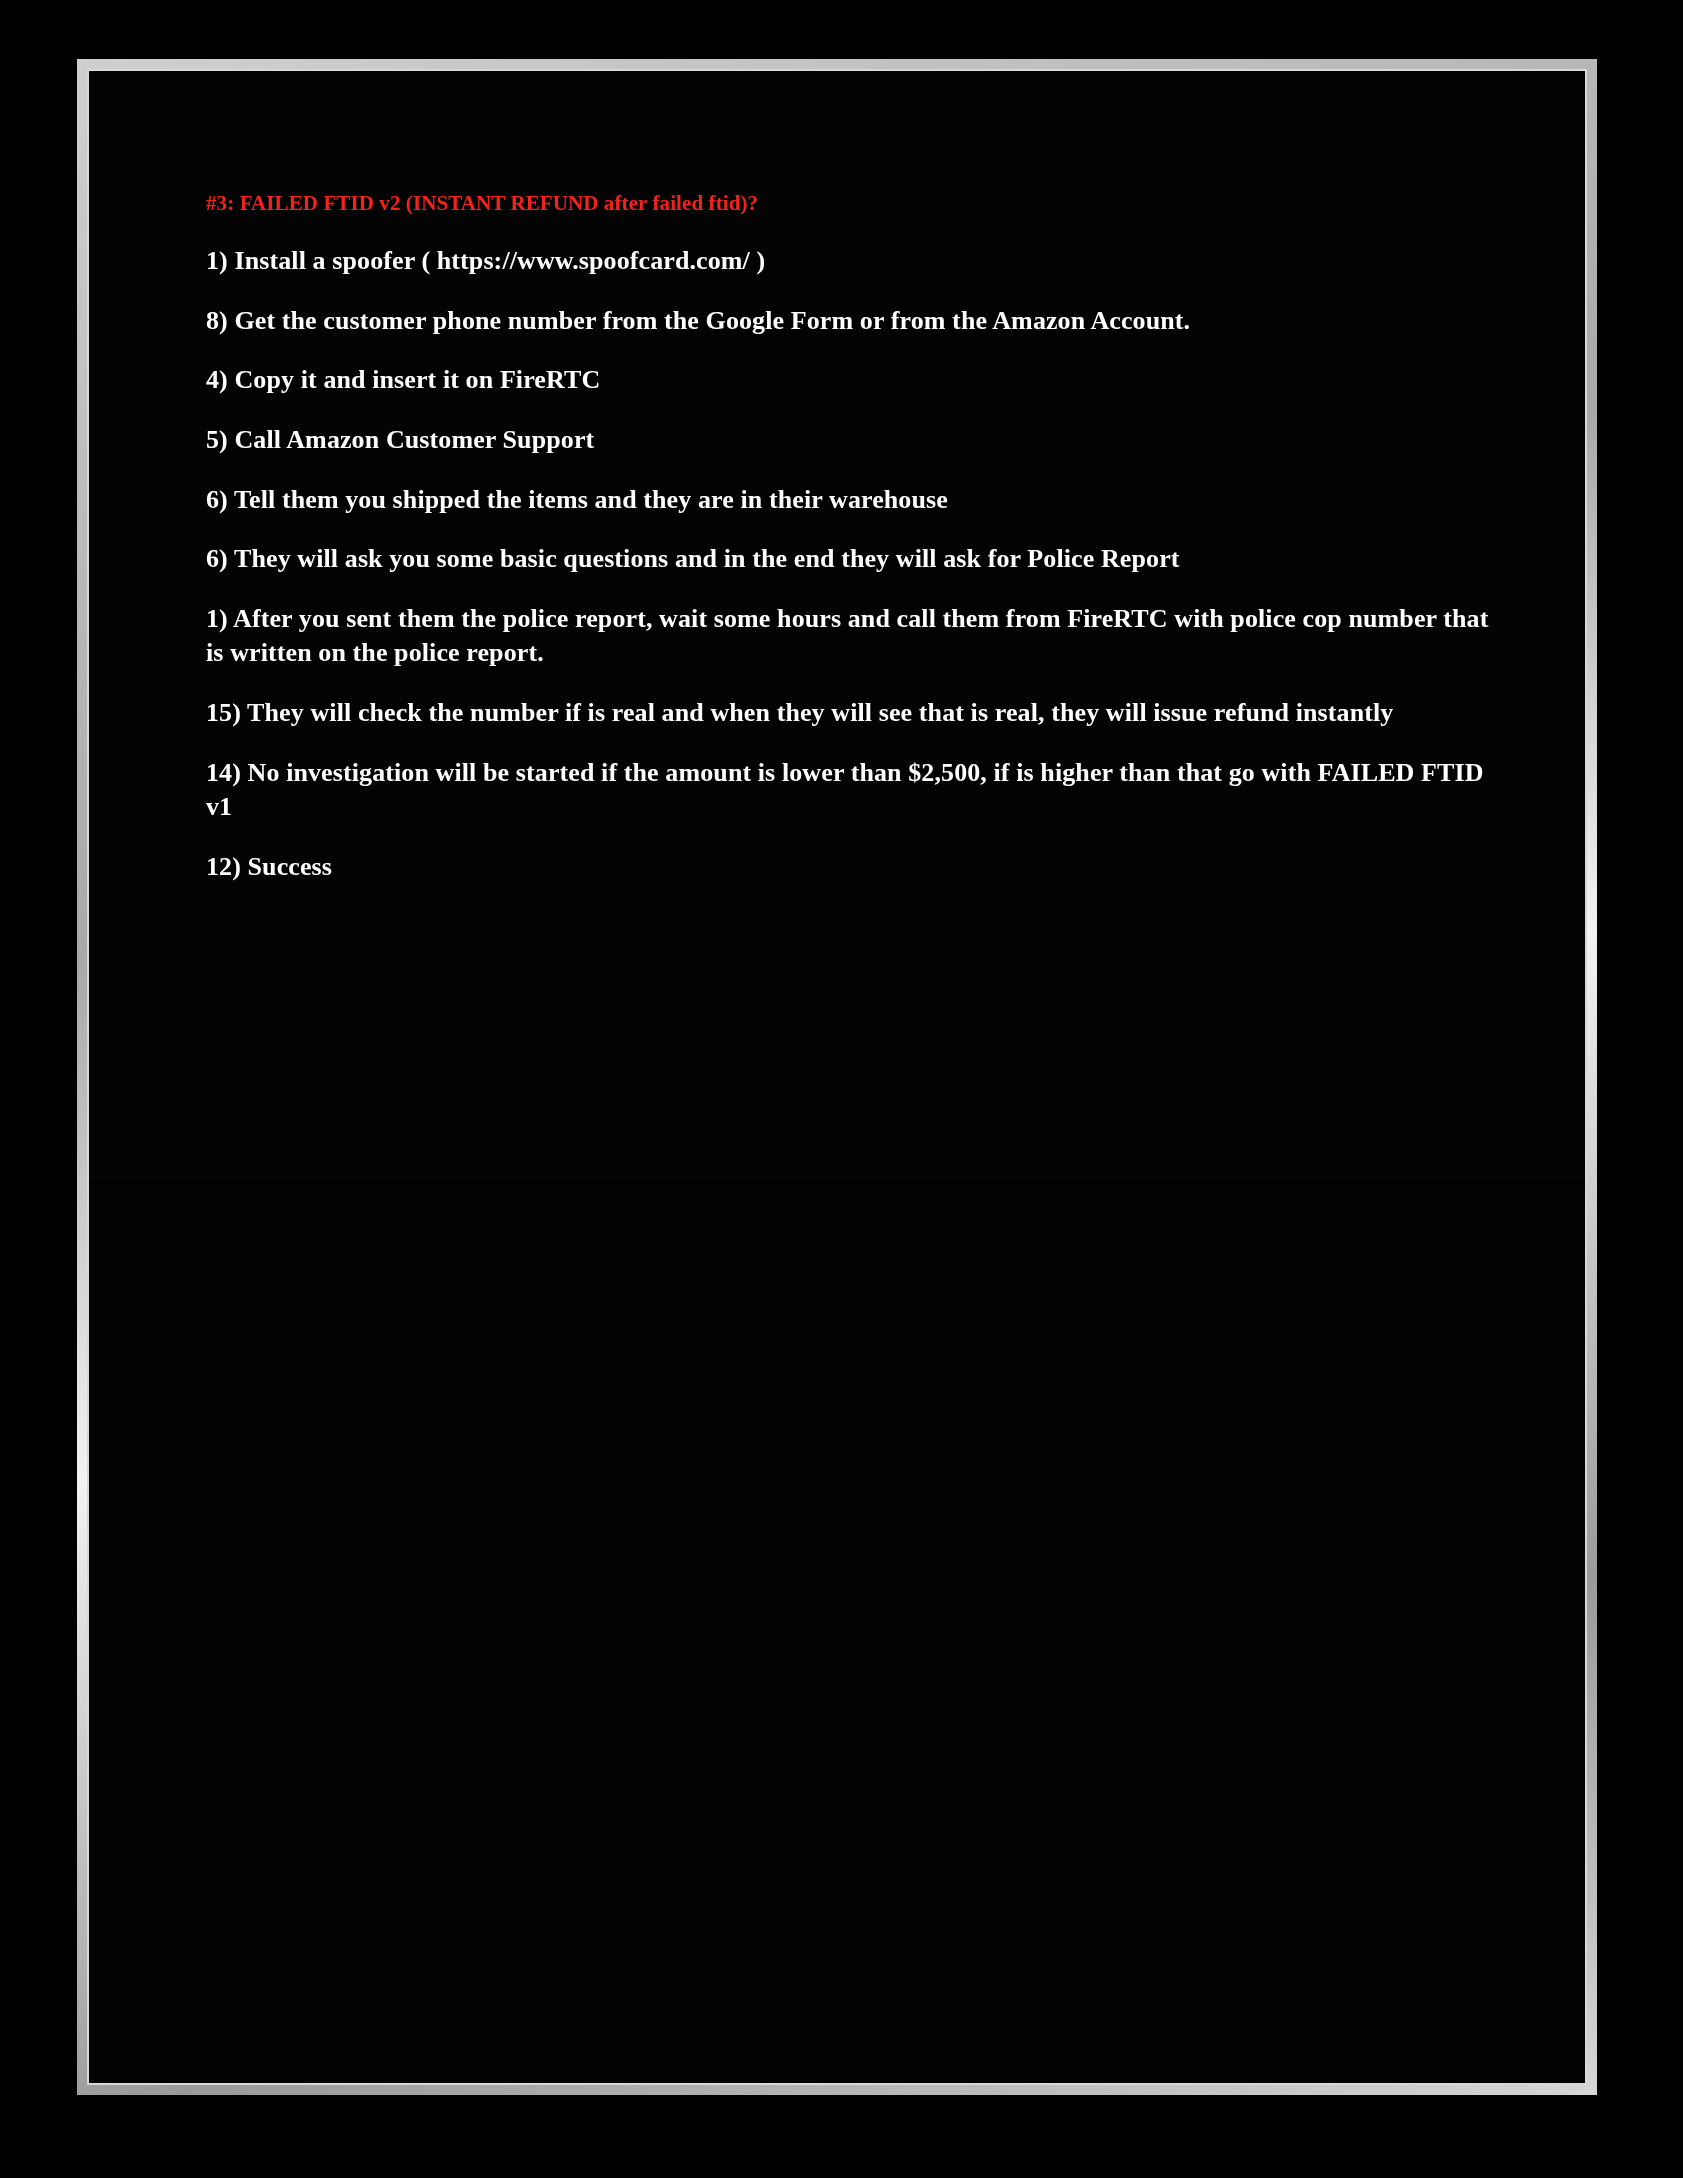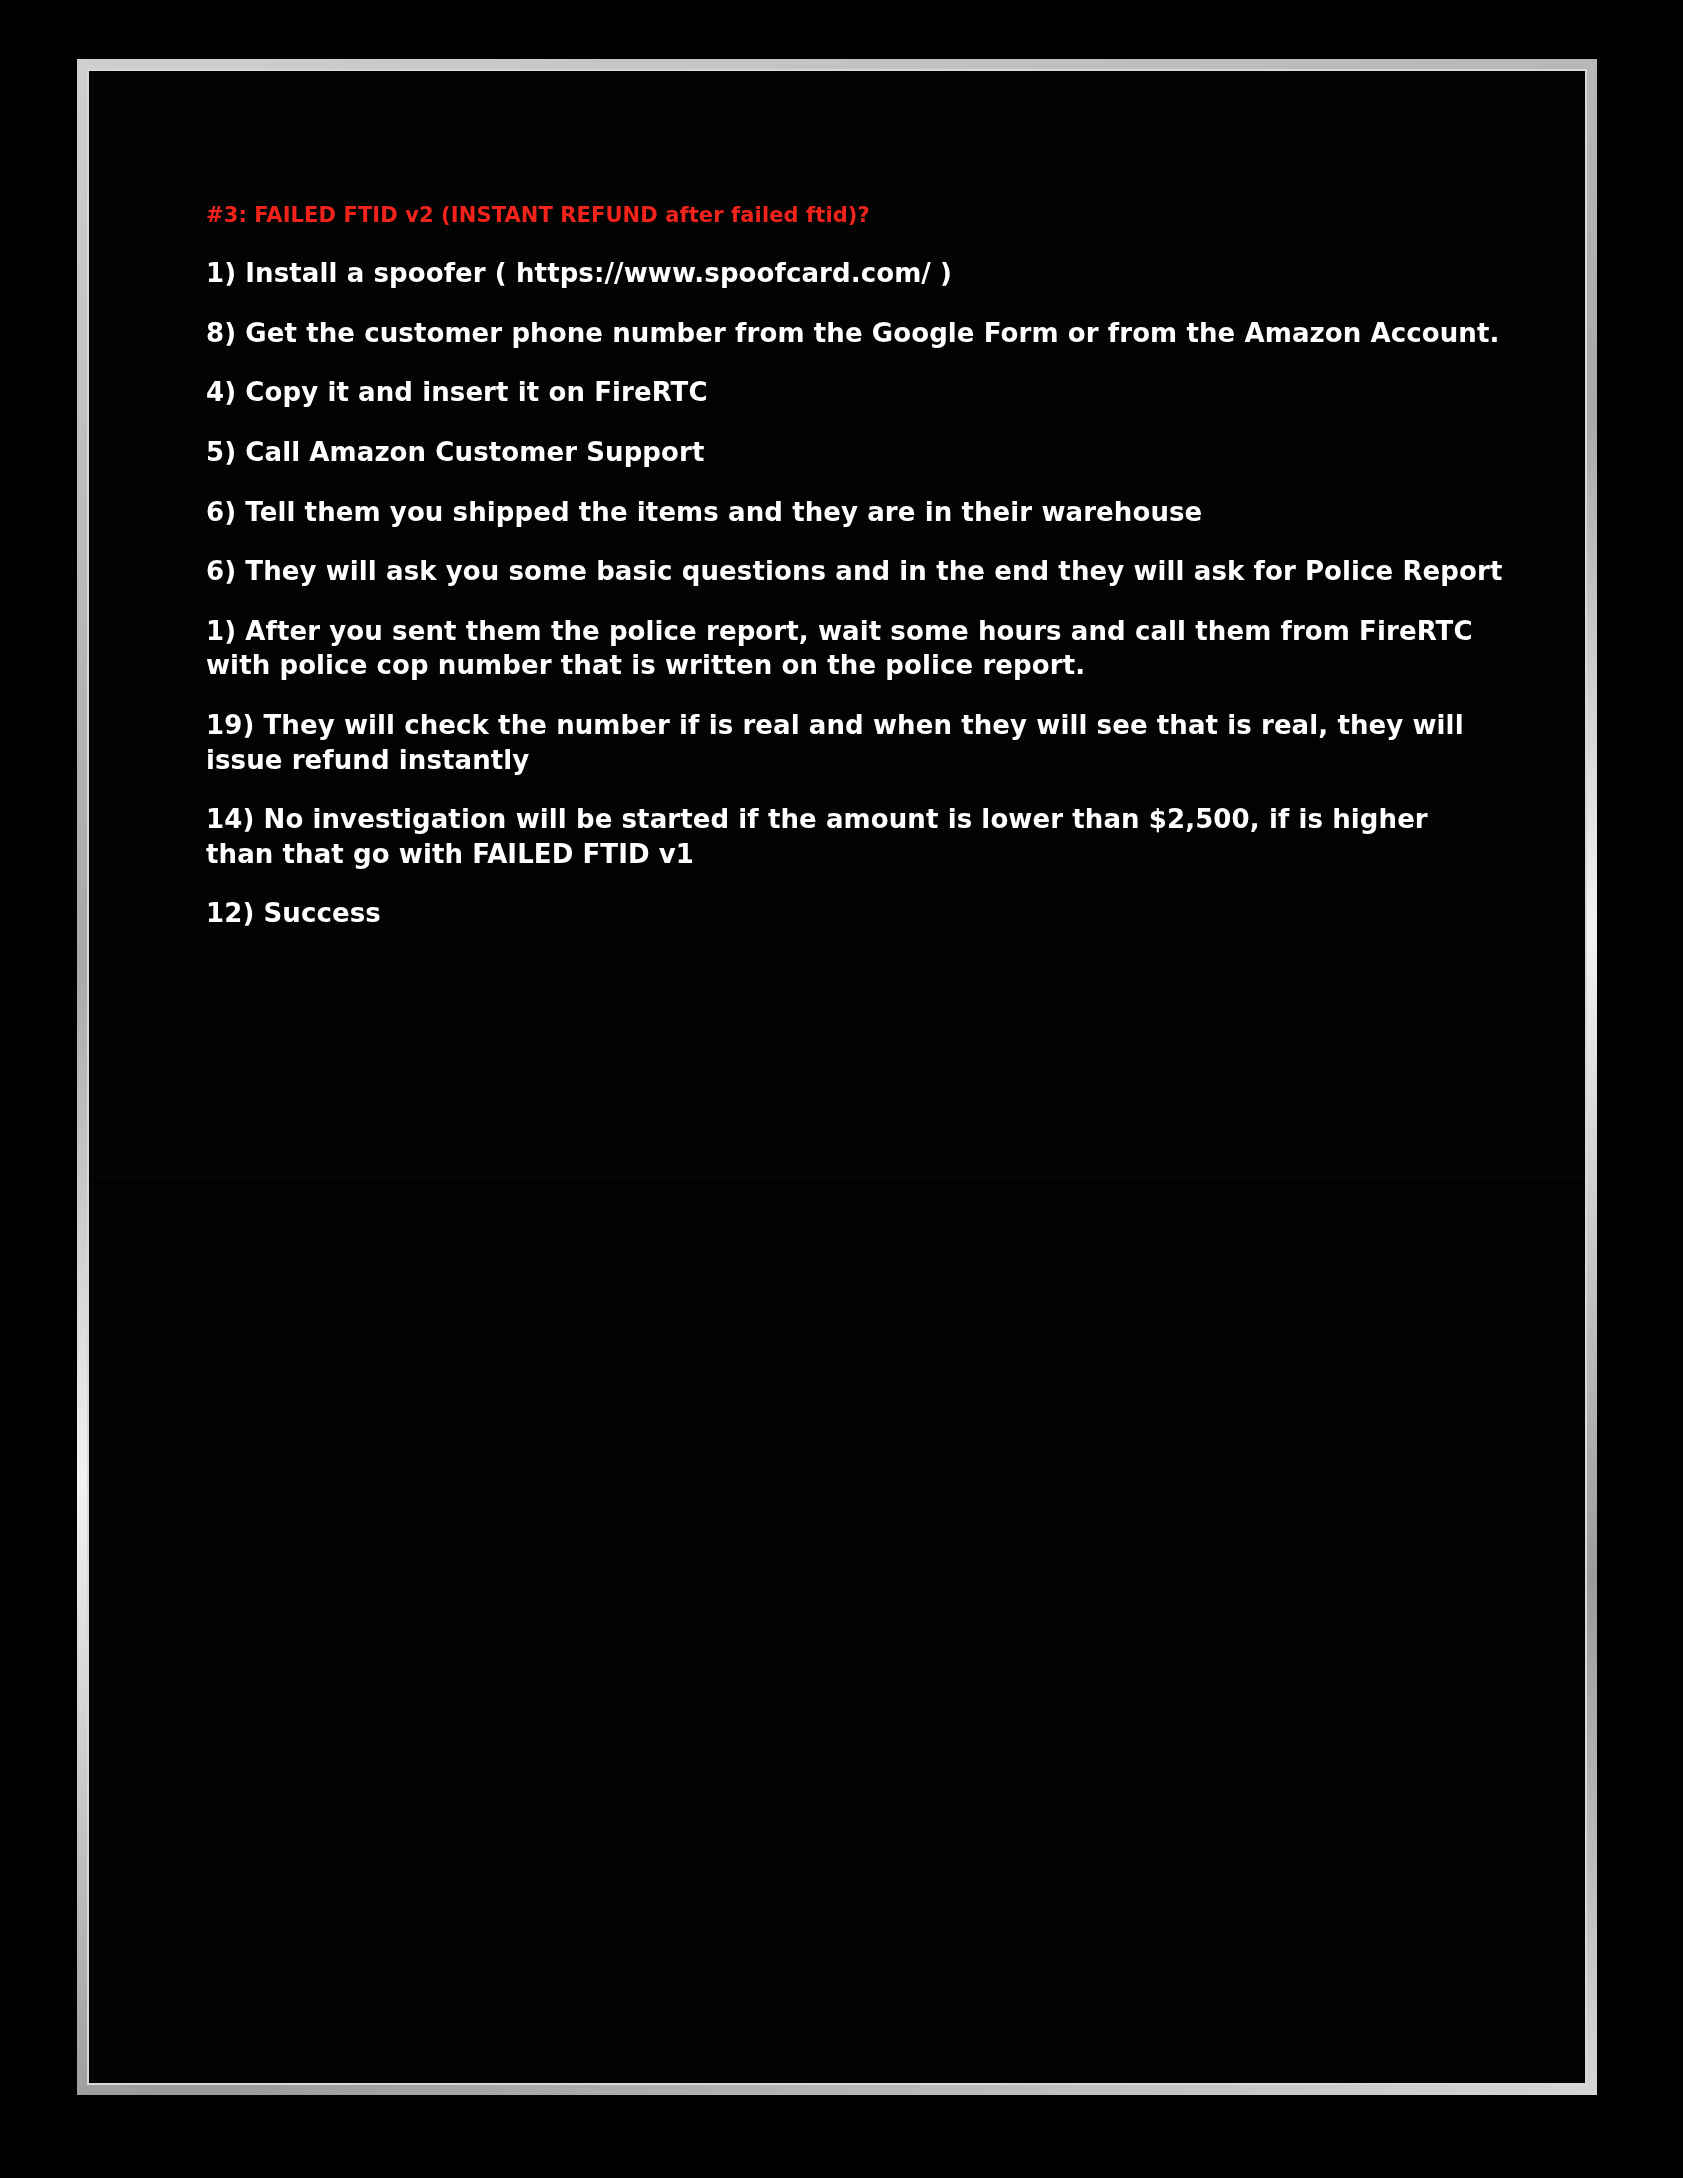--- a/index.html
+++ b/index.html
@@ -28,22 +28,23 @@
     height: 100%;
     background: #030303;
     border: 2px solid #d8d8d8;
     box-sizing: border-box;
     position: relative;
     overflow: hidden;
   }
   .content {
     position: absolute;
     left: 117px;
-    top: 131px;
+    top: 119px;
     width: 1297px;
+    font-family: Liberation Serif, serif;
   }
   .doc-title {
     color: #f2231b;
     font-weight: bold;
     font-size: 21px;
     line-height: 1.3;
     letter-spacing: 0.1px;
     margin: 0 0 27px 0;
   }
   .doc-line {
@@ -75,21 +76,21 @@
     <div class="content">
       <p class="doc-title">#3: FAILED FTID v2 (INSTANT REFUND after failed ftid)?</p>
 
       <p class="doc-line">1) Install a spoofer ( https://www.spoofcard.com/ )</p>
       <p class="doc-line">8) Get the customer phone number from the Google Form or from the Amazon Account.</p>
       <p class="doc-line">4) Copy it and insert it on FireRTC</p>
       <p class="doc-line">5) Call Amazon Customer Support</p>
       <p class="doc-line">6) Tell them you shipped the items and they are in their warehouse</p>
       <p class="doc-line">6) They will ask you some basic questions and in the end they will ask for Police Report</p>
       <p class="doc-line">1) After you sent them the police report, wait some hours and call them from FireRTC with police cop number that is written on the police report.</p>
-      <p class="doc-line">19) They will check the number if is real and when they will see that is real, they will issue refund instantly</p>
+      <p class="doc-line">15) They will check the number if is real and when they will see that is real, they will issue refund instantly</p>
       <p class="doc-line">14) No investigation will be started if the amount is lower than $2,500, if is higher than that go with FAILED FTID v1</p>
       <p class="doc-line">12) Success</p>
     </div>
 
     <div class="seam"></div>
   </div>
 </div>
 
 
 </body></html>

